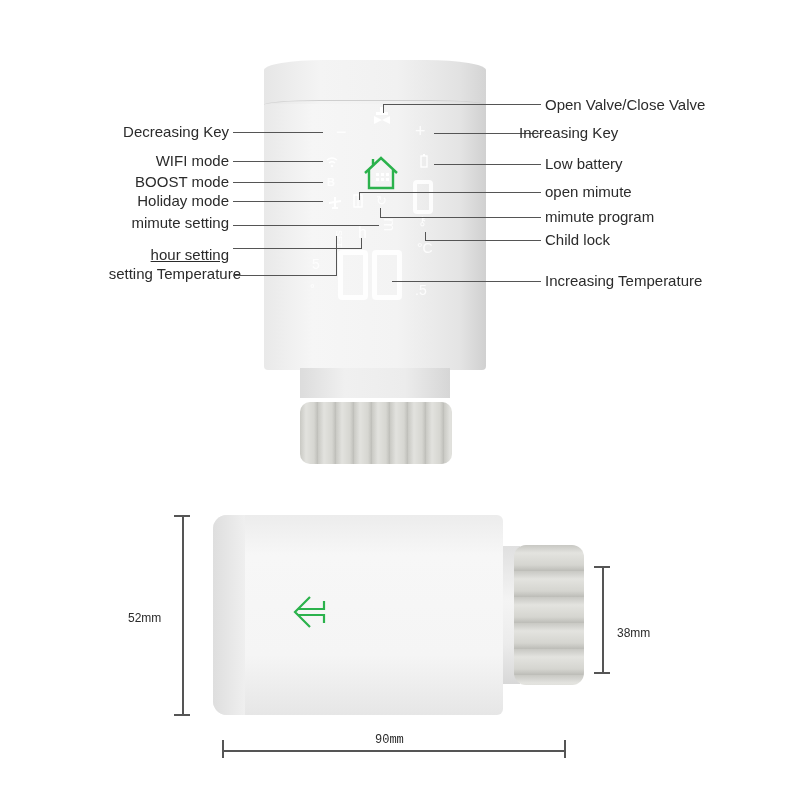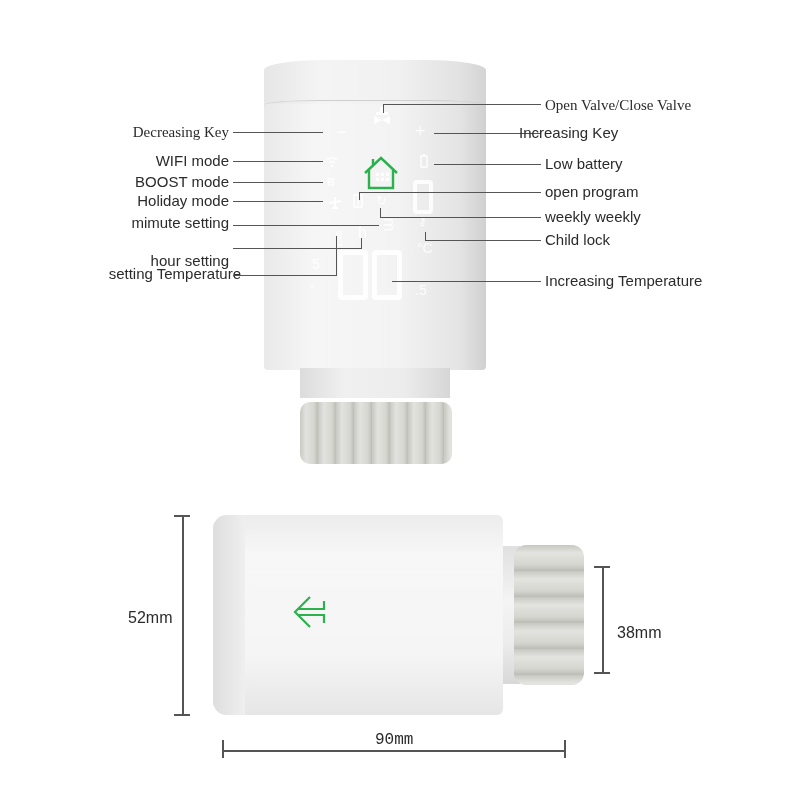--- a/index.html
+++ b/index.html
@@ -1,21 +1,21 @@
 <!DOCTYPE html>
 <html><head>
 <meta charset="utf-8">
 <style>
   html, body { margin:0; padding:0; background:#ffffff; }
   body { width:800px; height:800px; position:relative; overflow:hidden;
          font-family:"Liberation Sans", sans-serif; color:#2a2a2a; }
   .abs { position:absolute; }
   .label { position:absolute; font-size:15px; line-height:18px; white-space:nowrap; color:#2b2b2b; }
   .label.left { text-align:right; }
-  .small { font-size:16px; }
+  .small { font-size:12px; }
   .line { position:absolute; background:#555; }
 
   
   .dev-top-cap { left:264px; top:60px; width:222px; height:44px;
     background:linear-gradient(90deg,#e6e6e6 0%,#f4f4f4 25%,#f1f1f1 60%,#e2e2e2 88%,#d4d4d4 100%);
     border-radius:60px/10px; border-bottom-left-radius:0; border-bottom-right-radius:0; }
   .dev-top-body { left:264px; top:98px; width:222px; height:272px;
     background:linear-gradient(90deg,#e9e9e9 0%,#f6f6f6 22%,#f3f3f3 60%,#e4e4e4 88%,#d0d0d0 100%);
     border-radius:0 0 4px 4px; }
   .seam { left:264px; top:100px; width:222px; height:10px; border-top:1.5px solid #cfcfcf;
@@ -91,60 +91,60 @@
 <div class="abs seg" style="left:334px;top:230px;font-size:9px;writing-mode:vertical-rl;">SET</div>
 <div class="abs seg" style="left:358px;top:224px;font-size:16px;">h</div>
 <div class="abs seg" style="left:380px;top:218px;font-size:16px;writing-mode:vertical-rl;">m</div>
 <div class="abs seg" style="left:417px;top:240px;font-size:14px;">°C</div>
 <div class="digit" style="left:338px;top:250px;width:30px;height:50px;"></div>
 <div class="digit" style="left:372px;top:250px;width:30px;height:50px;"></div>
 <div class="abs seg" style="left:415px;top:282px;font-size:14px;">.5</div>
 <div class="abs seg" style="left:312px;top:256px;font-size:14px;">5</div>
 <div class="abs seg" style="left:310px;top:282px;font-size:12px;">°</div>
 
-<div class="label left" style="right:571px;top:123px;font-family:Liberation Serif, serif;">Decreasing Key</div>
+<div class="label left" style="right:571px;top:123px;">Decreasing Key</div>
 <div class="line" style="left:233px;top:132px;width:90px;height:1.2px;"></div>
 
 <div class="label left" style="right:571px;top:152px;">WIFI mode</div>
 <div class="line" style="left:233px;top:161px;width:90px;height:1.2px;"></div>
 
 <div class="label left" style="right:571px;top:173px;">BOOST mode</div>
 <div class="line" style="left:233px;top:182px;width:90px;height:1.2px;"></div>
 
 <div class="label left" style="right:571px;top:192px;">Holiday mode</div>
 <div class="line" style="left:233px;top:201px;width:90px;height:1.2px;"></div>
 
 <div class="label left" style="right:571px;top:214px;">mimute setting</div>
 <div class="line" style="left:233px;top:225px;width:146px;height:1.2px;"></div>
 
-<div class="label left" style="right:571px;top:252px;">hour setting</div>
+<div class="label left" style="right:571px;top:246px;text-decoration:underline;">hour setting</div>
 <div class="line" style="left:233px;top:248px;width:129px;height:1.2px;"></div>
 <div class="line" style="left:361px;top:238px;width:1.2px;height:11px;"></div>
 
 <div class="label left" style="right:559px;top:265px;">setting Temperature</div>
 <div class="line" style="left:233px;top:275px;width:104px;height:1.2px;"></div>
 <div class="line" style="left:336px;top:236px;width:1.2px;height:40px;"></div>
 
 <div class="line" style="left:383px;top:104px;width:158px;height:1.2px;"></div>
 <div class="line" style="left:383px;top:104px;width:1.2px;height:9px;"></div>
-<div class="label" style="left:545px;top:96px;font-family:Liberation Serif, serif;">Open Valve/Close Valve</div>
+<div class="label" style="left:545px;top:96px;">Open Valve/Close Valve</div>
 
 <div class="line" style="left:434px;top:133px;width:107px;height:1.2px;"></div>
 <div class="label" style="left:519px;top:124px;">Increasing Key</div>
 
 <div class="line" style="left:434px;top:164px;width:107px;height:1.2px;"></div>
 <div class="label" style="left:545px;top:155px;text-align:center;">Low battery</div>
 
 <div class="line" style="left:359px;top:192px;width:182px;height:1.2px;"></div>
 <div class="line" style="left:359px;top:192px;width:1.2px;height:8px;"></div>
-<div class="label" style="left:545px;top:183px;">open program</div>
+<div class="label" style="left:545px;top:183px;">open mimute</div>
 
 <div class="line" style="left:380px;top:217px;width:161px;height:1.2px;"></div>
 <div class="line" style="left:380px;top:208px;width:1.2px;height:9px;"></div>
-<div class="label" style="left:545px;top:208px;">weekly weekly</div>
+<div class="label" style="left:545px;top:208px;">mimute program</div>
 
 <div class="line" style="left:425px;top:240px;width:116px;height:1.2px;"></div>
 <div class="line" style="left:425px;top:232px;width:1.2px;height:8px;"></div>
 <div class="label" style="left:545px;top:231px;">Child lock</div>
 
 <div class="line" style="left:392px;top:281px;width:149px;height:1.2px;"></div>
 <div class="label" style="left:545px;top:272px;">Increasing Temperature</div>
 
 <div class="abs side-collar"></div>
 <div class="abs side-stem"></div>

